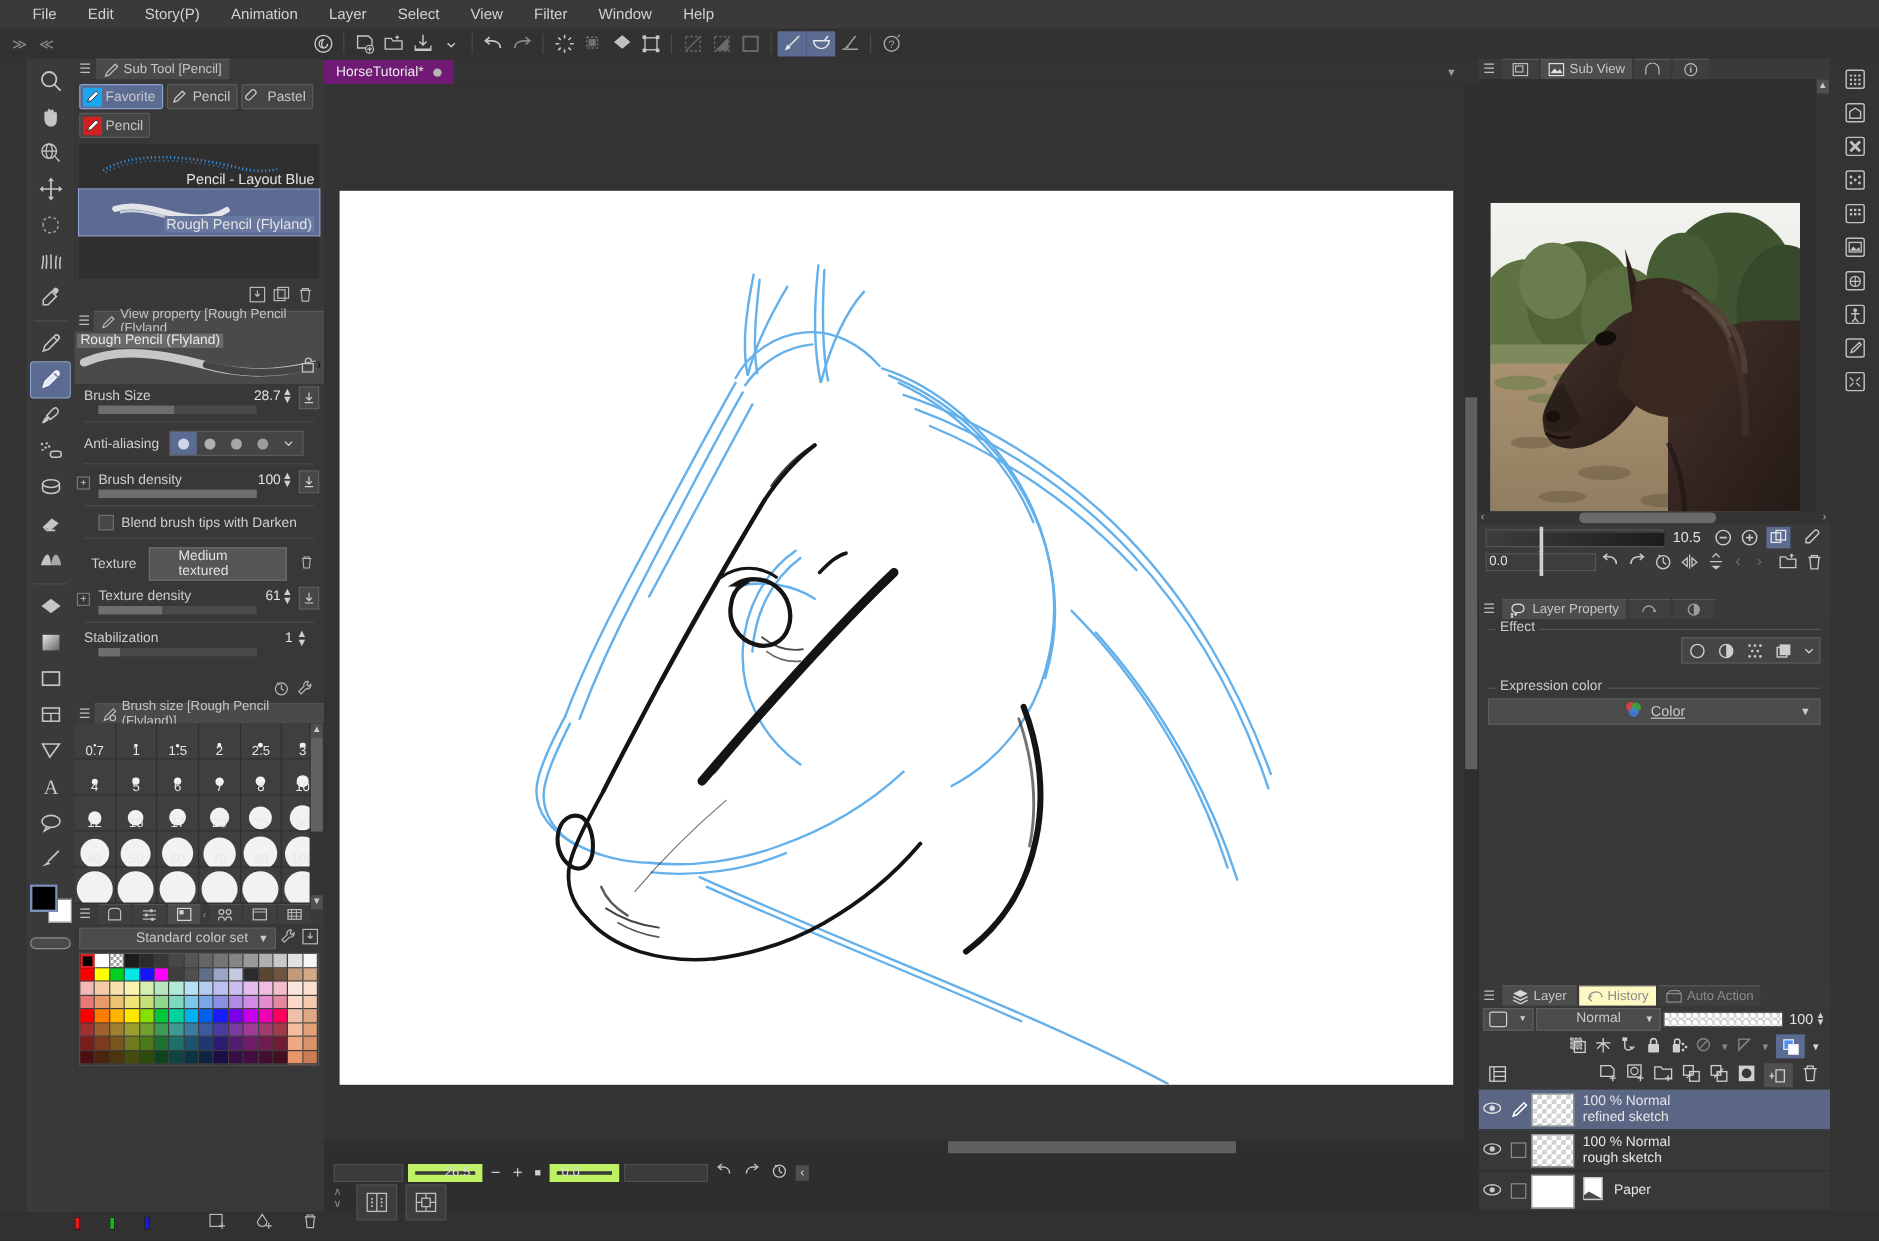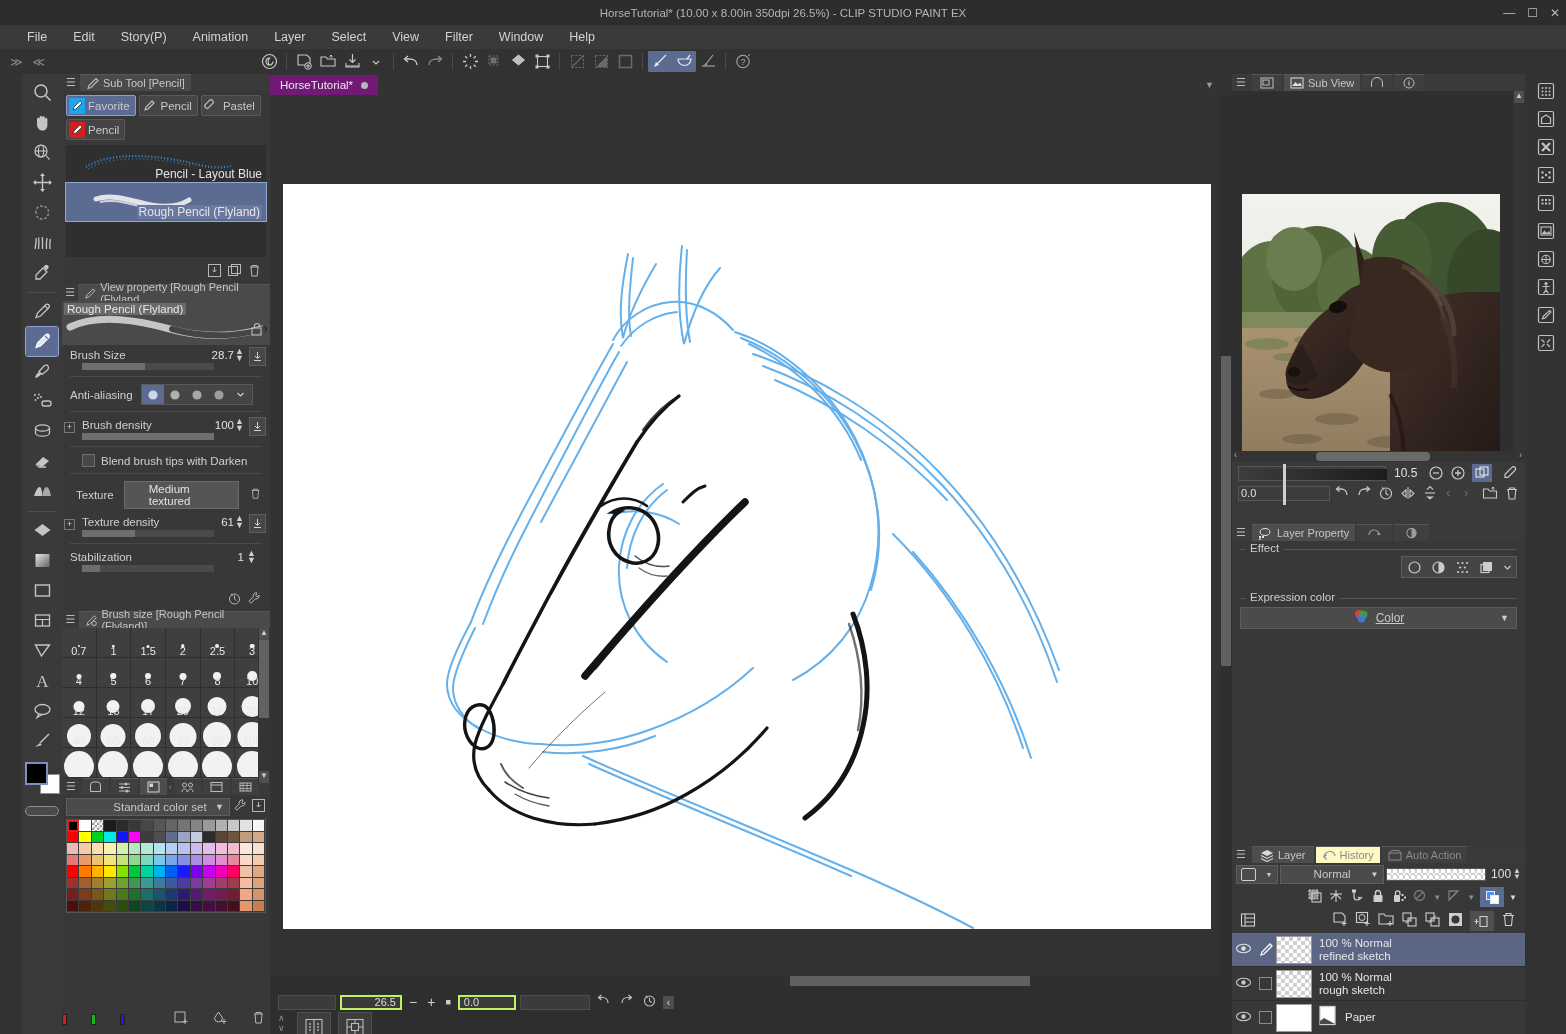--- a/index.html
+++ b/index.html
@@ -106,21 +106,21 @@
      padding:0 10px; font-size:11.5px; color:#eaeaea; }
   .canvasarea { flex:1; background:#333; position:relative; }
   .canvaspaper { position:absolute; background:#fff; }
   .cvs-vscroll { position:absolute; right:0; top:0; width:12px; bottom:0; background:#2f2f2f; }
   .cvs-vthumb { position:absolute; left:1px; width:10px; background:#606060; border-radius:1px; }
   .cvs-hscroll { position:absolute; left:0; right:12px; bottom:0; height:12px; background:#2f2f2f; }
   .cvs-hthumb { position:absolute; top:1px; height:10px; background:#606060; border-radius:1px; }
   .statusbar { height:48px; background:#2e2e2e; position:relative; }
   .sb-ctl { position:absolute; top:6px; display:flex; align-items:center; gap:4px; }
   .sb-trough { width:58px; height:15px; background:#3b3b3b; border:1px solid #4e4e4e; }
-  .sb-field { height:15px; background:#3b3b3b; border:2px solid #bef264; font-size:11px;
+  .sb-field { height:15px; background:#3b3b3b; border:6px solid #bef264; font-size:11px;
      color:#ddd; display:flex; align-items:center; }
 
   
   .rightdock { width:293px; background:#383838; display:flex; flex-direction:column; }
   .subview { height:450px; background:#383838; display:flex; flex-direction:column; }
   .svcanvas { flex:1; background:#2f2f2f; position:relative; overflow:hidden; }
   .navbar2 { height:62px; background:#3a3a3a; position:relative; }
   .lp { flex:1; background:#383838; }
   .grp { margin:8px 8px 0 8px; position:relative;text-decoration:underline; }
   .grp .legend { position:absolute; left:6px; top:-7px; background:#383838; padding:0 4px;
@@ -150,28 +150,20 @@
   .rail { width:41px; background:#333; padding-top:4px; display:flex; flex-direction:column;
      align-items:center; gap:2px; }
   .rail .ri { width:28px; height:26px; display:flex; align-items:center; justify-content:center; }
   svg { pointer-events:none; }
 </style>
 </head>
 <body>
 
 <div class="app">
 
-  <div class="titlebar">
-    <div class="t">HorseTutorial* (10.00 x 8.00in 350dpi 26.5%)  - CLIP STUDIO PAINT EX</div>
-    <div class="winbtns">
-      <span>—</span>
-      <span>☐</span>
-      <span>✕</span>
-    </div>
-  </div>
 
   <div class="menubar">
     <div class="mi">File</div>
     <div class="mi">Edit</div>
     <div class="mi">Story(P)</div>
     <div class="mi">Animation</div>
     <div class="mi">Layer</div>
     <div class="mi">Select</div>
     <div class="mi">View</div>
     <div class="mi">Filter</div>

